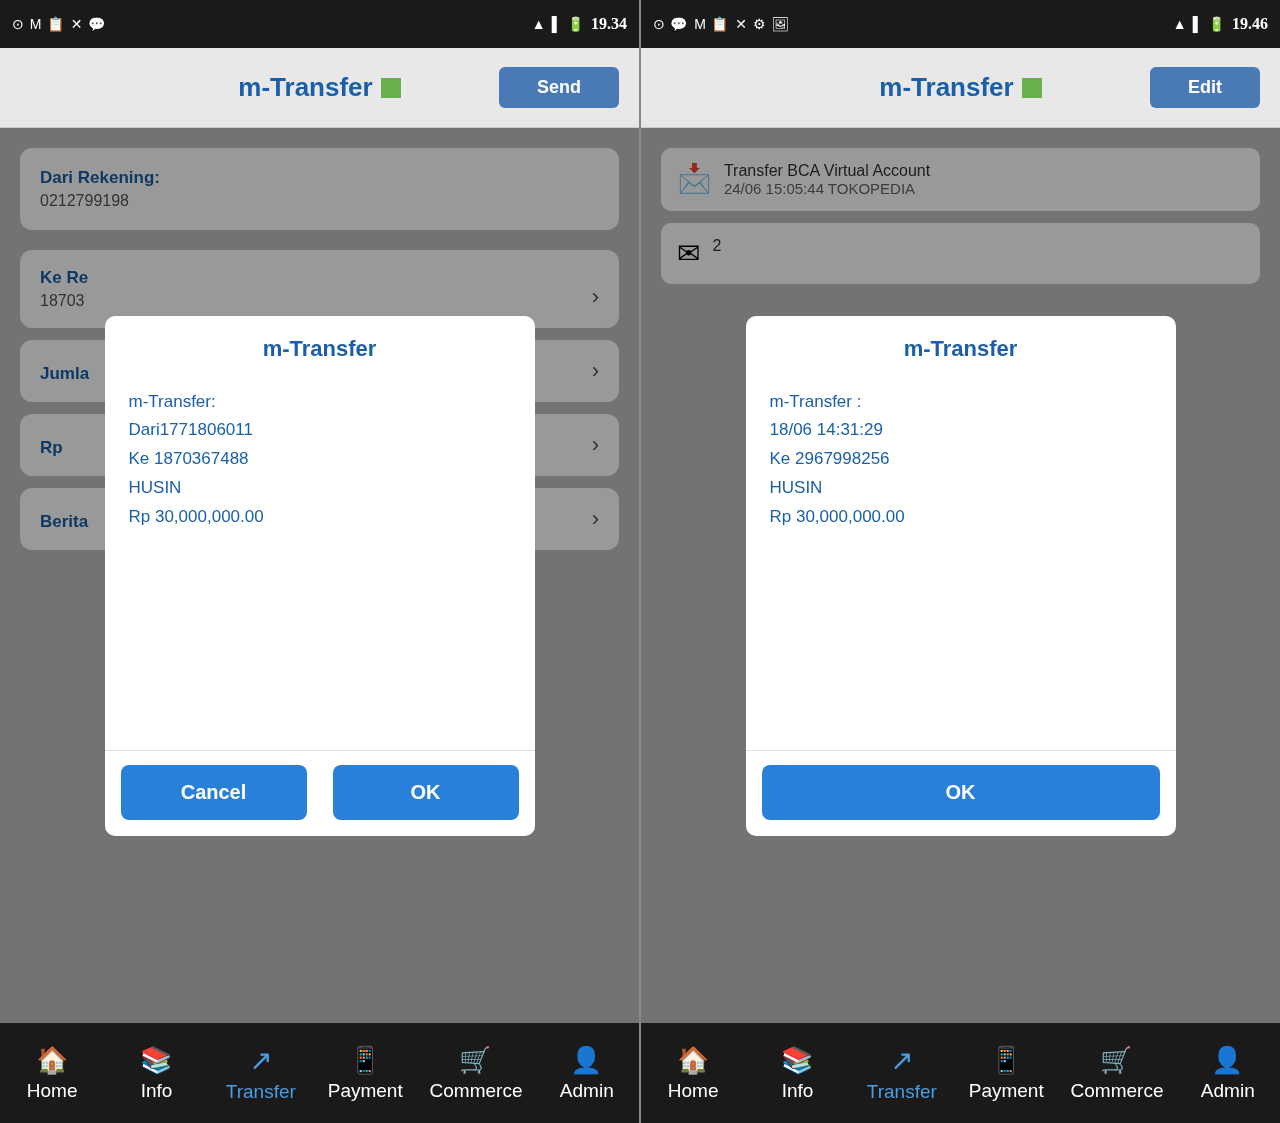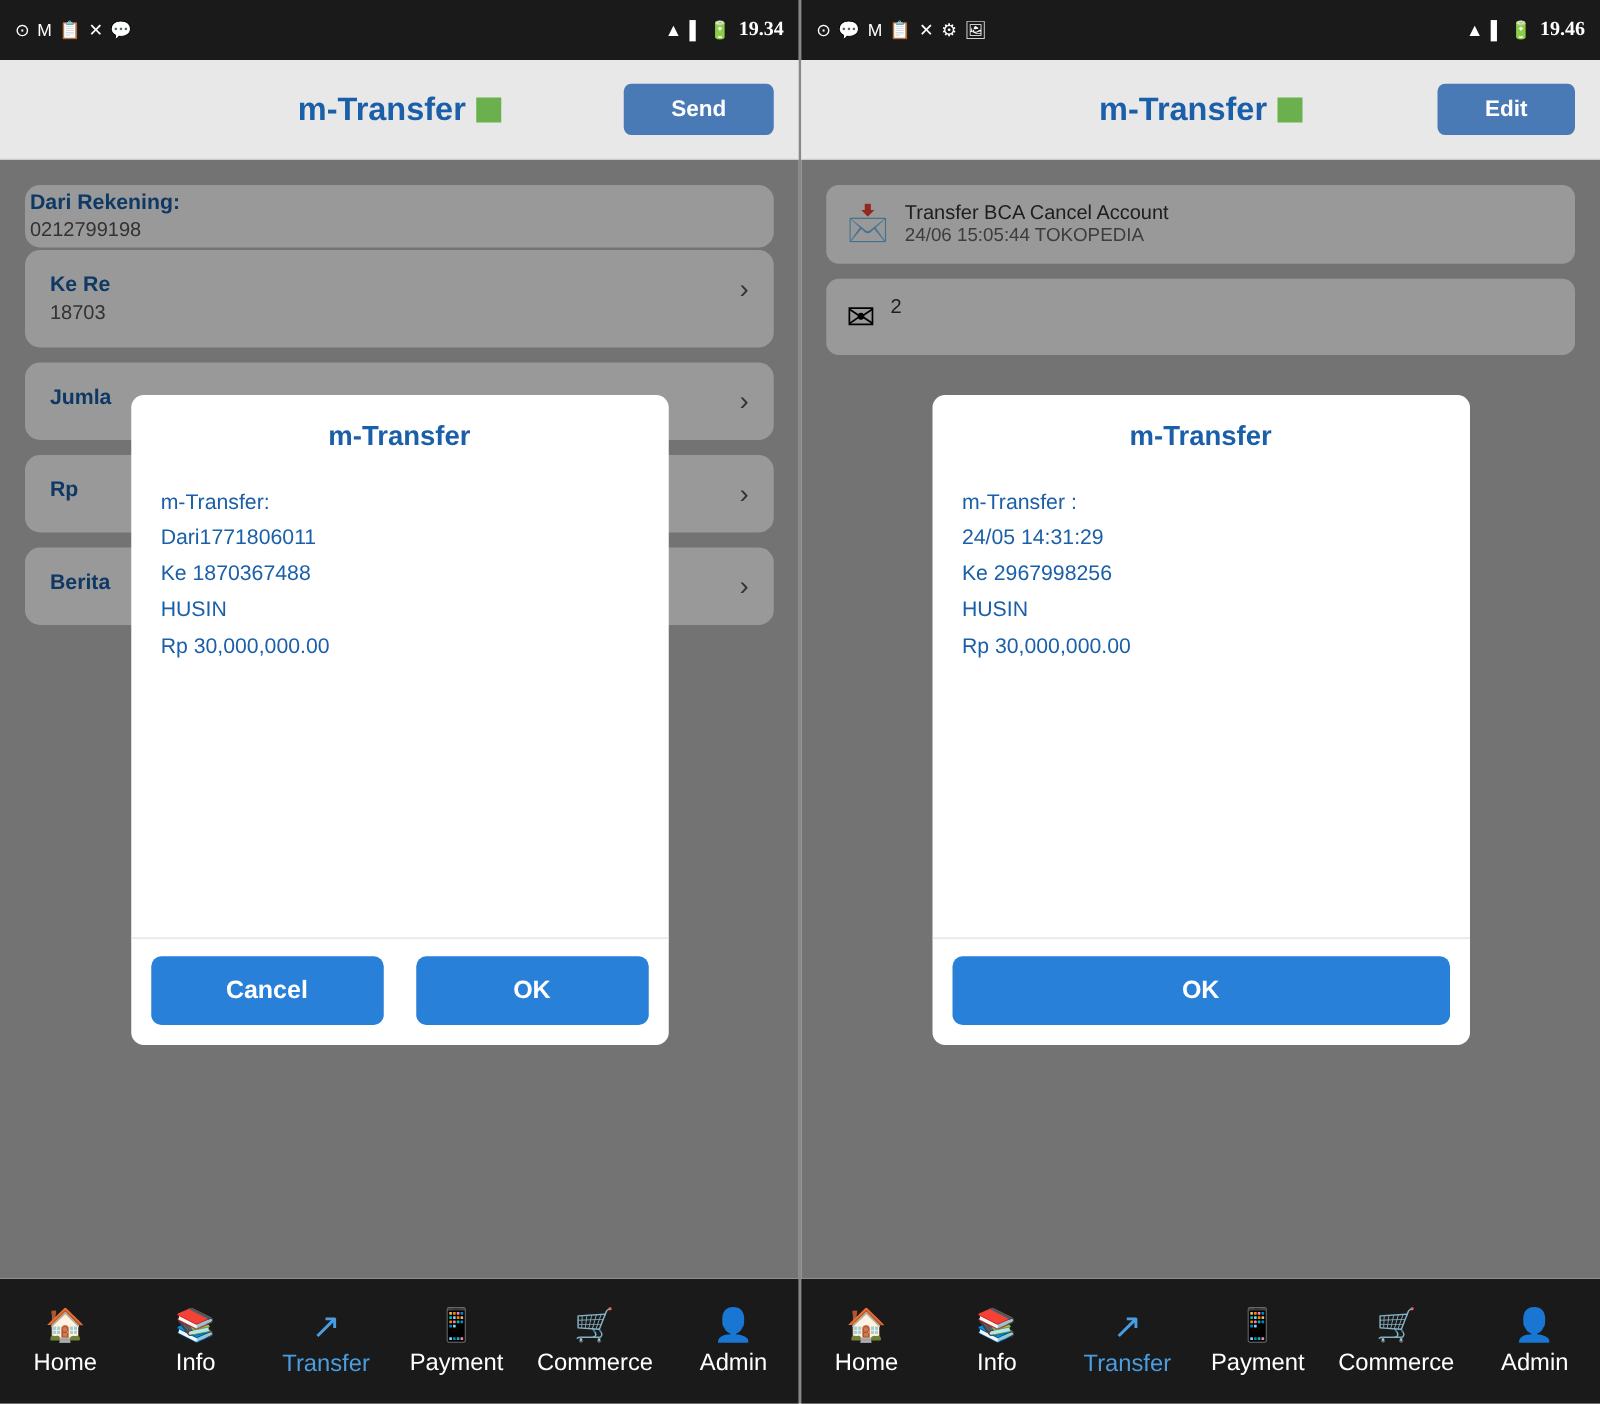--- a/index.html
+++ b/index.html
@@ -89,41 +89,41 @@
       background: #c0c0c0;
       padding: 20px;
       position: relative;
       overflow: hidden;
     }
 
     
     .form-card {
       background: white;
       border-radius: 12px;
-      padding: 4px;
-      margin-bottom: 2px;
+      padding: 20px;
+      margin-bottom: 20px;
     }
     .form-label {
       color: #1a5fa8;
       font-weight: bold;
       font-size: 17px;
     }
     .form-value {
       color: #555;
       font-size: 16px;
       margin-top: 4px;
     }
 
     .form-row {
       background: white;
       border-radius: 12px;
       padding: 18px 20px;
       margin-bottom: 12px;
       display: flex;
-      align-items: flex-start;
+      align-items: flex-end;
       justify-content: space-between;
       gap: 23px;
     }
     .form-row-left {
       display: flex;
       flex-direction: column;
     }
     .chevron {
       color: #555;
       font-size: 22px;
@@ -401,38 +401,38 @@
     <span class="app-title">m-Transfer</span>
     <div class="green-square"></div>
     <button class="header-btn">Edit</button>
   </div>
 
   <div class="main-content">
 
     <div class="notification-item">
       <span class="notif-icon">📩</span>
       <div class="notif-text">
-        <div class="notif-title">Transfer BCA Cancel Account</div>
+        <div class="notif-title">Transfer BCA Virtual Account</div>
         <div class="notif-sub">24/06 15:05:44 TOKOPEDIA</div>
       </div>
     </div>
 
     <div class="notification-item">
       <span class="notif-icon">✉</span>
       <div class="notif-text">
         <div class="notif-title">2</div>
       </div>
     </div>
 
     <div class="dialog-overlay">
       <div class="dialog">
         <div class="dialog-title">m-Transfer</div>
         <div class="dialog-body">
           <div>m-Transfer :</div>
-          <div>24/05 14:31:29</div>
+          <div>18/06 14:31:29</div>
           <div>Ke 2967998256</div>
           <div>HUSIN</div>
           <div>Rp 30,000,000.00</div>
         </div>
         <div class="dialog-footer-single">
           <button class="dialog-btn-single">OK</button>
         </div>
       </div>
     </div>
   </div>

